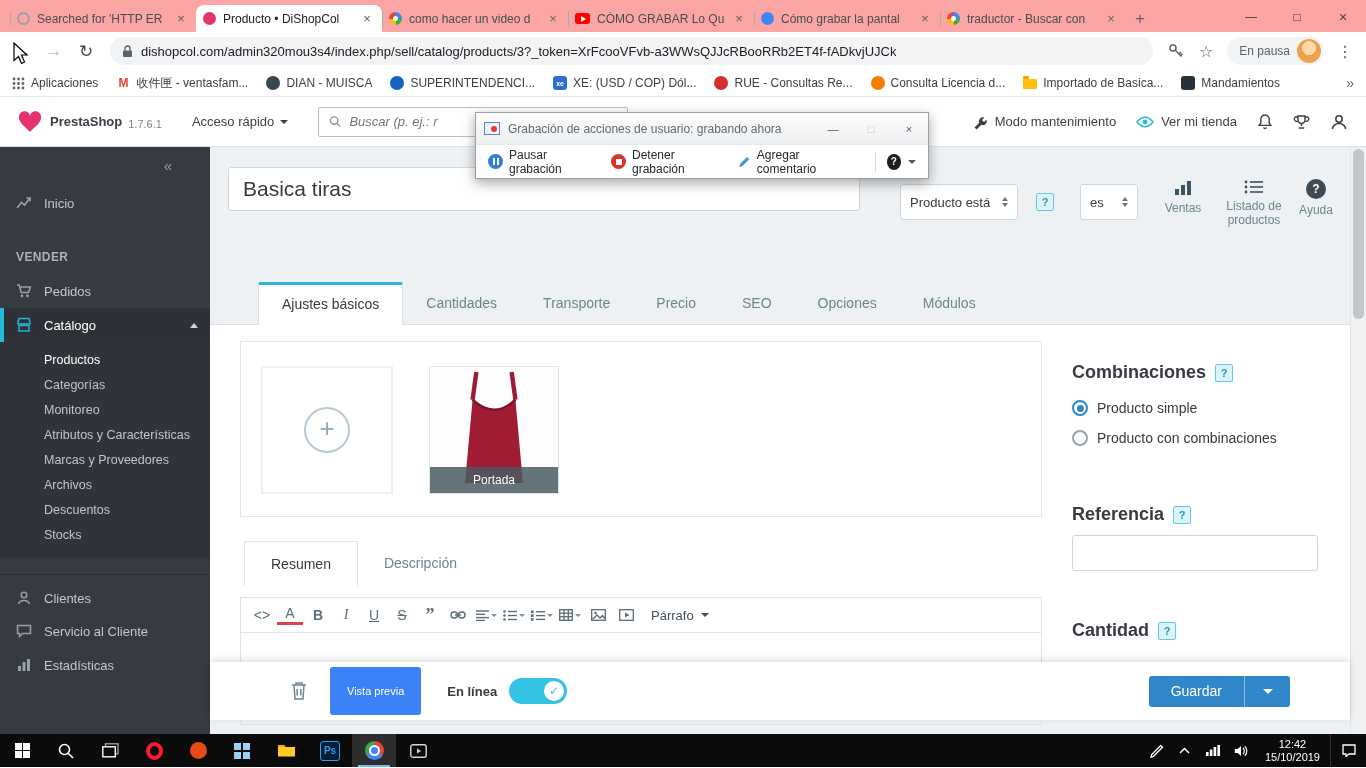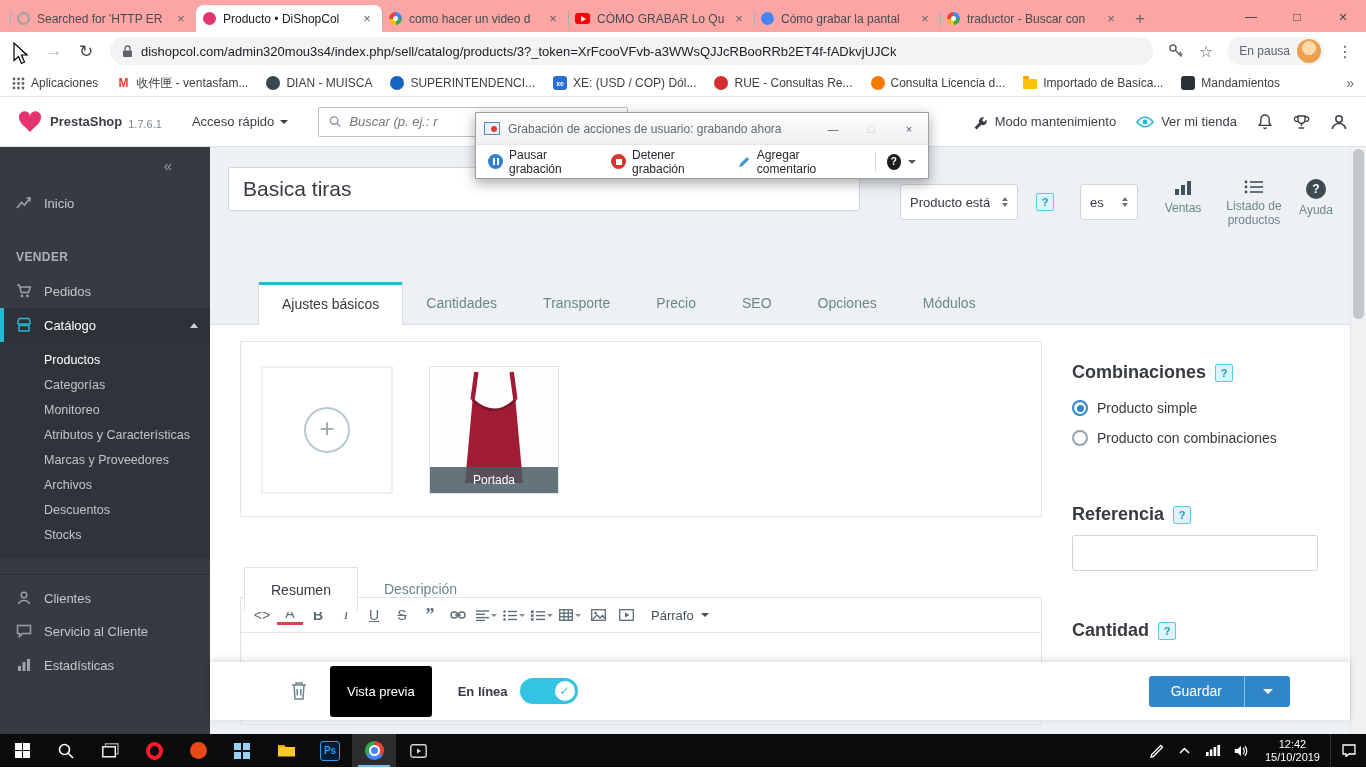--- a/index.html
+++ b/index.html
@@ -121,42 +121,42 @@
 .ptabs{position:absolute;top:135px;left:48px;display:flex;z-index:2}
 .ptab{padding:13px 23px;font-size:14px;color:#6c868e}
 .ptab.active{background:#fff;color:#363a41;border:1px solid #d9dee2;border-bottom:none;border-top:3px solid #25b9d7;padding-top:11px;margin-bottom:-1px;border-radius:2px 2px 0 0}
 
 .panel{position:absolute;top:177px;left:0;right:0;bottom:14px;background:#fff;border-top:1px solid #d9dee2}
 .img-box{position:absolute;left:30px;top:16px;width:802px;height:176px;border:1px solid #e1e6ea}
 .dropzone{position:absolute;left:20px;top:24px;width:132px;height:128px;border:2px solid #edf0f2;display:flex;align-items:center;justify-content:center}
 .plus-circle{width:46px;height:46px;border:2px solid #b9c9d2;border-radius:50%;color:#97a8b2;font-size:26px;font-weight:300;display:flex;align-items:center;justify-content:center;padding-bottom:3px}
 .photo{position:absolute;left:188px;top:24px;width:130px;height:128px;border:1px solid #dfe4e8;background:#fdfdfd}
 .photo-caption{position:absolute;left:0;right:0;bottom:0;height:26px;background:rgba(74,90,99,.85);color:#fff;font-size:12px;display:flex;align-items:center;justify-content:center}
-.etabs{position:absolute;left:34px;top:242px;display:flex;z-index:2}
+.etabs{position:absolute;left:34px;top:216px;display:flex;z-index:2}
 .etab{padding:14px 26px;font-size:14px;color:#6c868e}
 .etab.active{background:#fff;border:1px solid #dfe4e8;border-bottom:none;color:#363a41;margin-bottom:-1px}
 .etoolbar{position:absolute;left:30px;top:272px;width:802px;height:36px;border:1px solid #dfe4e8;background:#fff;display:flex;align-items:center;padding:0 8px;gap:2px}
 .eic{min-width:26px;height:26px;display:flex;align-items:center;justify-content:center;color:#5b6d76;font-size:14px;gap:2px}
 .eic.b{font-weight:bold}.eic.i{font-style:italic;font-family:"Liberation Serif",serif}
 .eic.u{text-decoration:underline}.eic.s{text-decoration:line-through}
 .eic.colorA{border-bottom:3px solid #d9434e;height:22px;margin-top:-2px}
 .eic .caret{border-top-width:3.5px;border-left-width:3.5px;border-right-width:3.5px;color:#7d8d95}
 .eic.quote{font-family:"Liberation Serif",serif;font-size:18px;font-weight:bold}
 .para{margin-left:10px;font-size:13px;color:#44525a;display:flex;align-items:center;gap:7px}
 .ebody{position:absolute;left:30px;top:308px;width:802px;height:92px;border:1px solid #dfe4e8;border-top:none}
 .r-title{position:absolute;left:862px;font-size:18px;font-weight:bold;color:#363a41;display:flex;gap:9px;align-items:center}
 .radio-row{position:absolute;left:862px;display:flex;gap:9px;align-items:center;font-size:14px;color:#363a41}
 .radio{width:16px;height:16px;border-radius:50%;border:2px solid #97a5ad;position:relative;flex:none}
 .radio.on{border-color:#2f87c9}
 .radio.on::after{content:"";position:absolute;inset:2.5px;background:#2f87c9;border-radius:50%}
 .ref-input{position:absolute;left:862px;top:210px;width:246px;height:36px;border:1px solid #cfd6db;border-radius:3px;background:#fff}
 
 
 .pfooter{position:absolute;left:0;right:0;bottom:14px;height:58px;background:#fff;box-shadow:0 -2px 7px rgba(0,0,0,.14);display:flex;align-items:center;z-index:5;padding-left:80px}
-.btn-gray{background:#000000;color:#fff;font-size:13px;padding:18px 17px;border-radius:3px;margin-left:22px}
+.btn-gray{background:#3b82f6;color:#fff;font-size:11px;padding:18px 17px;border-radius:3px;margin-left:22px}
 .online-lbl{margin-left:26px;font-size:13px;font-weight:bold;color:#363a41}
 .toggle{margin-left:12px;width:58px;height:26px;background:#35c3e3;border-radius:14px;position:relative}
 .knob{position:absolute;right:3px;top:3px;width:20px;height:20px;background:#fff;border-radius:50%;color:#35c3e3;font-size:12px;font-weight:bold;display:flex;align-items:center;justify-content:center}
 .save-group{margin-left:auto;margin-right:60px;display:flex;height:31px}
 .save-main{background:#2f87c9;color:#fff;font-size:14px;padding:0 22px;display:flex;align-items:center;border-radius:3px 0 0 3px}
 .save-caret{width:46px;background:#2f87c9;border-left:1px solid rgba(255,255,255,.45);border-radius:0 3px 3px 0;display:flex;align-items:center;justify-content:center;color:#fff}
 .save-caret .caret{border-top-width:5px;border-left-width:5px;border-right-width:5px}
 .trash{margin-left:0}
 
 

